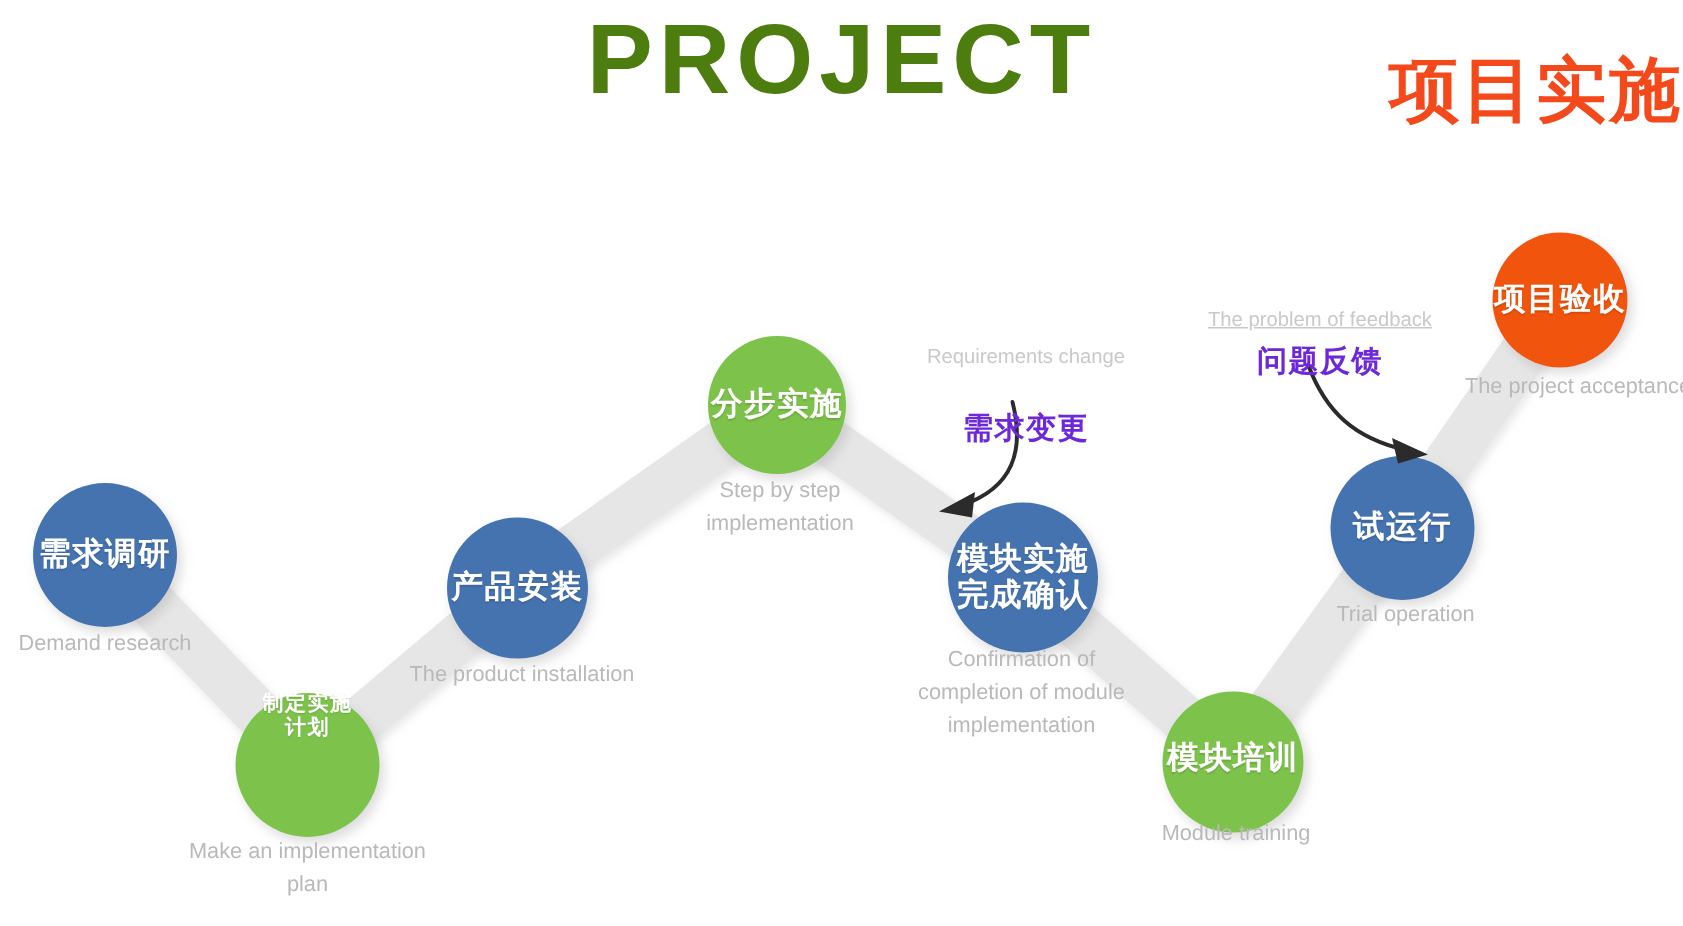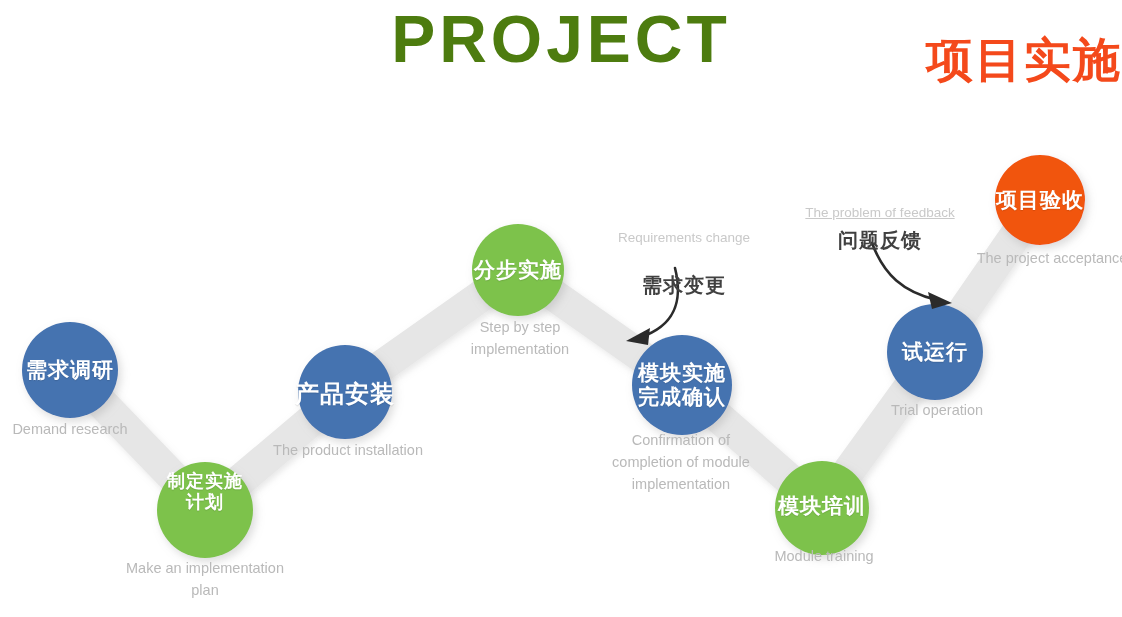--- a/index.html
+++ b/index.html
@@ -79,21 +79,21 @@
   .anno-en {
     position: absolute;
     text-align: center;
     color: #c9c9c9;
     font-size: 13.5px;
     white-space: nowrap;
   }
   .anno-cn {
     position: absolute;
     text-align: center;
-    color: #404040;
+    color: #6d28d9;
     font-size: 20px;
     font-weight: bold;
     letter-spacing: 1px;
     white-space: nowrap;
   }
 </style>
 </head>
 <body>
 
 <div id="stage">
@@ -132,25 +132,25 @@
     </g>
     <g>
       <path d="M 872,243 C 884,275 903,292 937,300" fill="none" stroke="#2b2b2b" stroke-width="2.6" stroke-linecap="round"></path>
       <path d="M 952,303 L 928,292 L 932,309 Z" fill="#2b2b2b"></path>
     </g>
   </svg>
 
   <div id="node-text-layer">
       <div class="node-label" style="width: 136px; left: 2px; font-size: 21px; top: 357.82px;">需求调研</div>
       <div class="node-caption" style="width: 220px; left: -40px; top: 419px;">Demand research</div>
-      <div class="node-label" style="width: 136px; left: 137px; font-size: 18px; top: 471px; font-family: Liberation Serif, serif;">制定实施
+      <div class="node-label" style="width: 136px; left: 137px; font-size: 14px; top: 460px;">制定实施
 计划</div>
       <div class="node-caption" style="width: 260px; left: 75px; top: 558px;">Make an implementation
 plan</div>
-      <div class="node-label" style="width: 134px; left: 278px; font-size: 24px; top: 379.82px;">产品安装</div>
+      <div class="node-label" style="width: 134px; left: 278px; font-size: 21px; top: 379.82px;">产品安装</div>
       <div class="node-caption" style="width: 260px; left: 218px; top: 440px;">The product installation</div>
       <div class="node-label" style="width: 132px; left: 452px; font-size: 21px; top: 257.82px; text-align: center;">分步实施</div>
       <div class="node-caption" style="width: 220px; left: 410px; top: 317px;">Step by step
 implementation</div>
       <div class="node-label" style="width: 140px; left: 612px; font-size: 21px; top: 360.64px;">模块实施
 完成确认</div>
       <div class="node-caption" style="width: 240px; left: 561px; top: 430px;">Confirmation of
 completion of module
 implementation</div>
       <div class="node-label" style="width: 134px; left: 755px; font-size: 21px; top: 495.82px; font-family: Liberation Mono, monospace;">模块培训</div>

